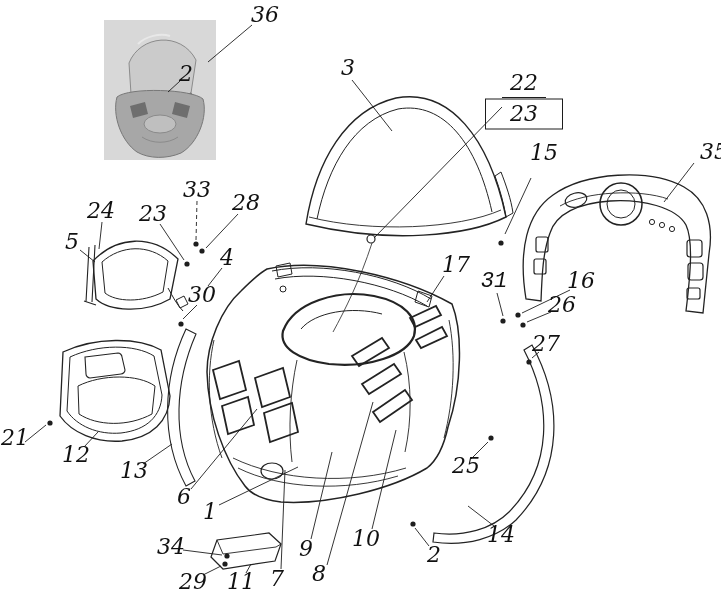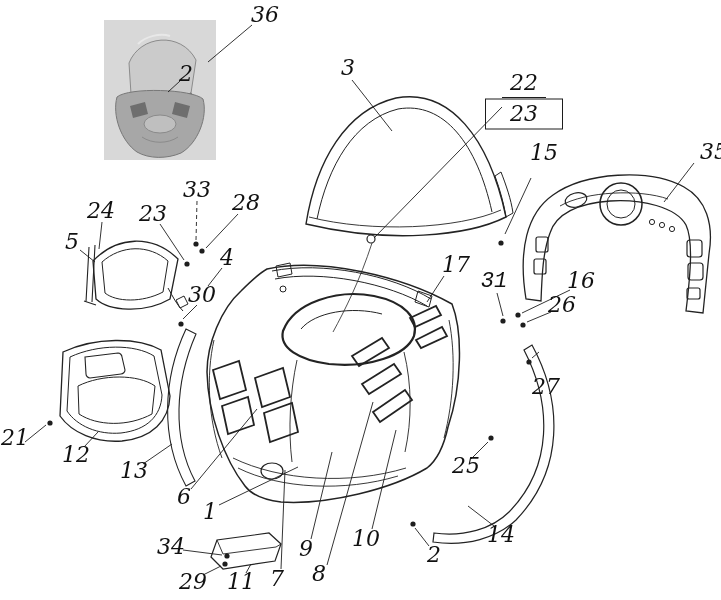--- a/index.html
+++ b/index.html
@@ -176,21 +176,21 @@
       <div class="callout" style="left: 197px; top: 190px;">33</div>
       <div class="callout" style="left: 153px; top: 214px;">23</div>
       <div class="callout" style="left: 246px; top: 203px;">28</div>
       <div class="callout" style="left: 72px; top: 242px;">5</div>
       <div class="callout" style="left: 227px; top: 258px;">4</div>
       <div class="callout" style="left: 202px; top: 295px;">30</div>
       <div class="callout" style="left: 456px; top: 265px;">17</div>
       <div class="callout" style="left: 494px; top: 282px; font-family: Liberation Mono, monospace;">31</div>
       <div class="callout" style="left: 581px; top: 281px;">16</div>
       <div class="callout" style="left: 562px; top: 305px;">26</div>
-      <div class="callout" style="left: 546px; top: 344px; margin-top: 43px;">27</div>
+      <div class="callout" style="left: 546px; top: 344px;">27</div>
       <div class="callout" style="left: 15px; top: 438px;">21</div>
       <div class="callout" style="left: 76px; top: 455px;">12</div>
       <div class="callout" style="left: 134px; top: 471px;">13</div>
       <div class="callout" style="left: 184px; top: 497px;">6</div>
       <div class="callout" style="left: 210px; top: 512px;">1</div>
       <div class="callout" style="left: 466px; top: 466px;">25</div>
       <div class="callout" style="left: 501px; top: 535px;">14</div>
       <div class="callout" style="left: 434px; top: 555px;">2</div>
       <div class="callout" style="left: 366px; top: 539px;">10</div>
       <div class="callout" style="left: 306px; top: 549px;">9</div>

